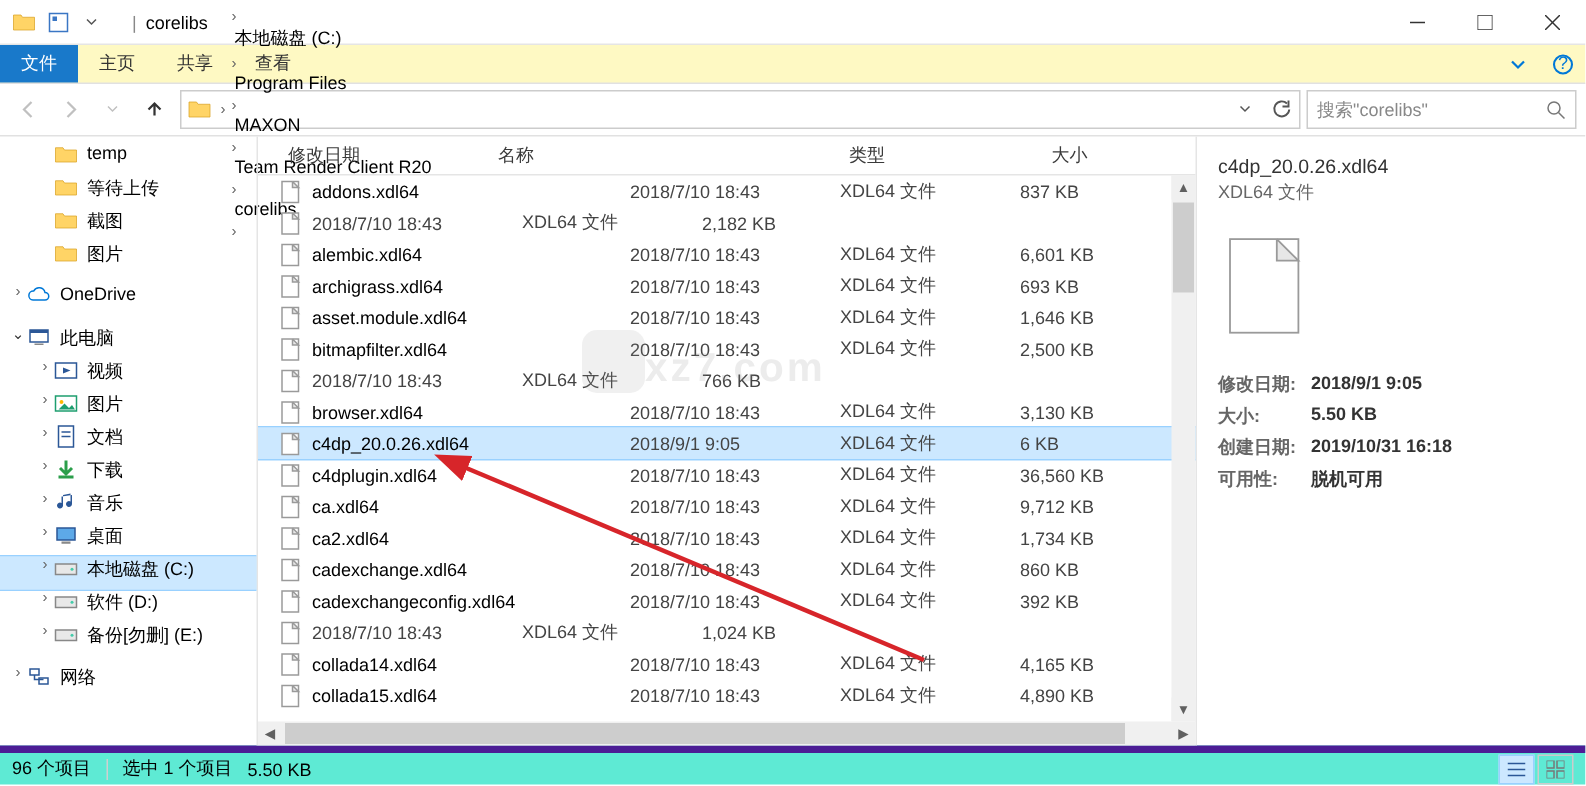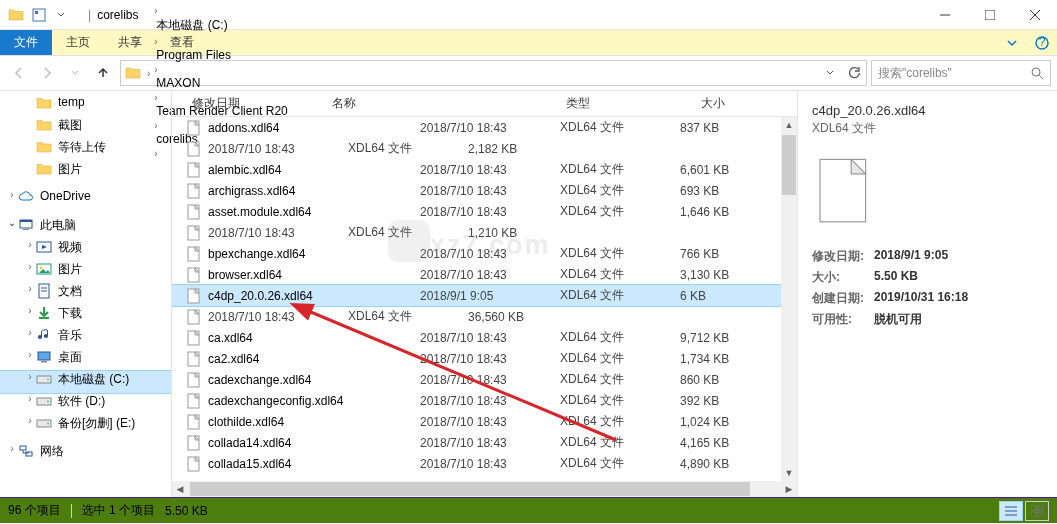--- a/index.html
+++ b/index.html
@@ -66,21 +66,21 @@
 .hscroll .thumb { height: 14px; background: #cdcdcd; }
 
 .preview { width: 260px; border-left: 1px solid #e5e5e5; padding: 12px 14px; }
 .pv-title { color: #333; font-size: 13px; margin-bottom: 2px; }
 .pv-sub { color: #666; margin-bottom: 10px; }
 .pv-icon { width: 64px; height: 72px; margin: 10px 0 16px 0; }
 .pv-row { display: flex; margin-bottom: 4px; font-weight: bold; }
 .pv-label { width: 62px; color: #666; }
 .pv-val { color: #333; }
 
-.statusbar { height: 26px; border-top: 1px solid #4c1d95; display: flex; align-items: center; padding: 0 8px; background: #4d7c0f; }
+.statusbar { height: 26px; border-top: 5px solid #4c1d95; display: flex; align-items: center; padding: 0 8px; background: #5eead4; }
 .status-sep { width: 1px; height: 14px; background: #d0d0d0; margin: 0 10px; }
 .status-right { margin-left: auto; display: flex; gap: 2px; }
 .view-btn { width: 24px; height: 20px; border: 1px solid #ccc; display: flex; align-items: center; justify-content: center; }
 .view-btn.active { background: #cce8ff; border-color: #99d1ff; }
 
 .watermark { position: absolute; left: 430px; top: 230px; font-size: 27px; font-weight: bold; color: rgba(150,150,150,0.18); pointer-events: none; letter-spacing: 2px; }
 .wm-logo { position: absolute; left: 388px; top: 220px; width: 42px; height: 42px; border-radius: 10px; background: rgba(150,150,150,0.14); pointer-events: none; }
 
 .arrow-line { position: absolute; pointer-events: none; }
 
@@ -213,29 +213,29 @@
             </svg>
           </span>
           <span>temp</span>
         </div>
         <div class="nav-item" style="padding-left: 36px;">
           <span class="ico">
             <svg width="16" height="16" class="folder-svg" viewBox="0 0 16 16">
               <path d="M1 3.5h5l1 1.5h8V13H1z"></path>
             </svg>
           </span>
-          <span>截图</span>
+          <span>等待上传</span>
         </div>
         <div class="nav-item" style="padding-left: 36px;">
           <span class="ico">
             <svg width="16" height="16" class="folder-svg" viewBox="0 0 16 16">
               <path d="M1 3.5h5l1 1.5h8V13H1z"></path>
             </svg>
           </span>
-          <span>等待上传</span>
+          <span>截图</span>
         </div>
         <div class="nav-item" style="padding-left: 36px;">
           <span class="ico">
             <svg width="16" height="16" class="folder-svg" viewBox="0 0 16 16">
               <path d="M1 3.5h5l1 1.5h8V13H1z"></path>
             </svg>
           </span>
           <span>图片</span>
         </div>
       </div>
@@ -424,30 +424,30 @@
             <span class="name">asset.module.xdl64</span>
             <span class="date">2018/7/10 18:43</span>
             <span class="type">XDL64 文件</span>
             <span class="size">1,646 KB</span>
           </div>
           <div class="file-row">
             <span class="ico"><svg width="16" height="16" class="file-svg" viewBox="0 0 16 16">
                 <rect class="pg" x="2" y="1" width="11" height="14"></rect>
                 <polyline class="fold" points="9,1 9,5 13,5 9,1"></polyline>
               </svg></span>
-            <span class="date">2018/7/10 18:43</span>
-            <span class="type">XDL64 文件</span>
-            <span class="size">1,210 KB</span>
-          </div>
-          <div class="file-row">
-            <span class="ico"><svg width="16" height="16" class="file-svg" viewBox="0 0 16 16">
-                <rect class="pg" x="2" y="1" width="11" height="14"></rect>
-                <polyline class="fold" points="9,1 9,5 13,5 9,1"></polyline>
-              </svg></span>
-            <span class="name">bpexchange.xdl64</span>
+            <span class="name">bitmapfilter.xdl64</span>
+            <span class="date">2018/7/10 18:43</span>
+            <span class="type">XDL64 文件</span>
+            <span class="size">2,500 KB</span>
+          </div>
+          <div class="file-row">
+            <span class="ico"><svg width="16" height="16" class="file-svg" viewBox="0 0 16 16">
+                <rect class="pg" x="2" y="1" width="11" height="14"></rect>
+                <polyline class="fold" points="9,1 9,5 13,5 9,1"></polyline>
+              </svg></span>
             <span class="date">2018/7/10 18:43</span>
             <span class="type">XDL64 文件</span>
             <span class="size">766 KB</span>
           </div>
           <div class="file-row">
             <span class="ico"><svg width="16" height="16" class="file-svg" viewBox="0 0 16 16">
                 <rect class="pg" x="2" y="1" width="11" height="14"></rect>
                 <polyline class="fold" points="9,1 9,5 13,5 9,1"></polyline>
               </svg></span>
             <span class="name">browser.xdl64</span>
@@ -463,20 +463,21 @@
             <span class="name">c4dp_20.0.26.xdl64</span>
             <span class="date">2018/9/1 9:05</span>
             <span class="type">XDL64 文件</span>
             <span class="size">6 KB</span>
           </div>
           <div class="file-row">
             <span class="ico"><svg width="16" height="16" class="file-svg" viewBox="0 0 16 16">
                 <rect class="pg" x="2" y="1" width="11" height="14"></rect>
                 <polyline class="fold" points="9,1 9,5 13,5 9,1"></polyline>
               </svg></span>
+            <span class="name">c4dplugin.xdl64</span>
             <span class="date">2018/7/10 18:43</span>
             <span class="type">XDL64 文件</span>
             <span class="size">36,560 KB</span>
           </div>
           <div class="file-row">
             <span class="ico"><svg width="16" height="16" class="file-svg" viewBox="0 0 16 16">
                 <rect class="pg" x="2" y="1" width="11" height="14"></rect>
                 <polyline class="fold" points="9,1 9,5 13,5 9,1"></polyline>
               </svg></span>
             <span class="name">ca.xdl64</span>
@@ -512,21 +513,20 @@
             <span class="name">cadexchangeconfig.xdl64</span>
             <span class="date">2018/7/10 18:43</span>
             <span class="type">XDL64 文件</span>
             <span class="size">392 KB</span>
           </div>
           <div class="file-row">
             <span class="ico"><svg width="16" height="16" class="file-svg" viewBox="0 0 16 16">
                 <rect class="pg" x="2" y="1" width="11" height="14"></rect>
                 <polyline class="fold" points="9,1 9,5 13,5 9,1"></polyline>
               </svg></span>
-            <span class="name">clothilde.xdl64</span>
             <span class="date">2018/7/10 18:43</span>
             <span class="type">XDL64 文件</span>
             <span class="size">1,024 KB</span>
           </div>
           <div class="file-row">
             <span class="ico"><svg width="16" height="16" class="file-svg" viewBox="0 0 16 16">
                 <rect class="pg" x="2" y="1" width="11" height="14"></rect>
                 <polyline class="fold" points="9,1 9,5 13,5 9,1"></polyline>
               </svg></span>
             <span class="name">collada14.xdl64</span>

